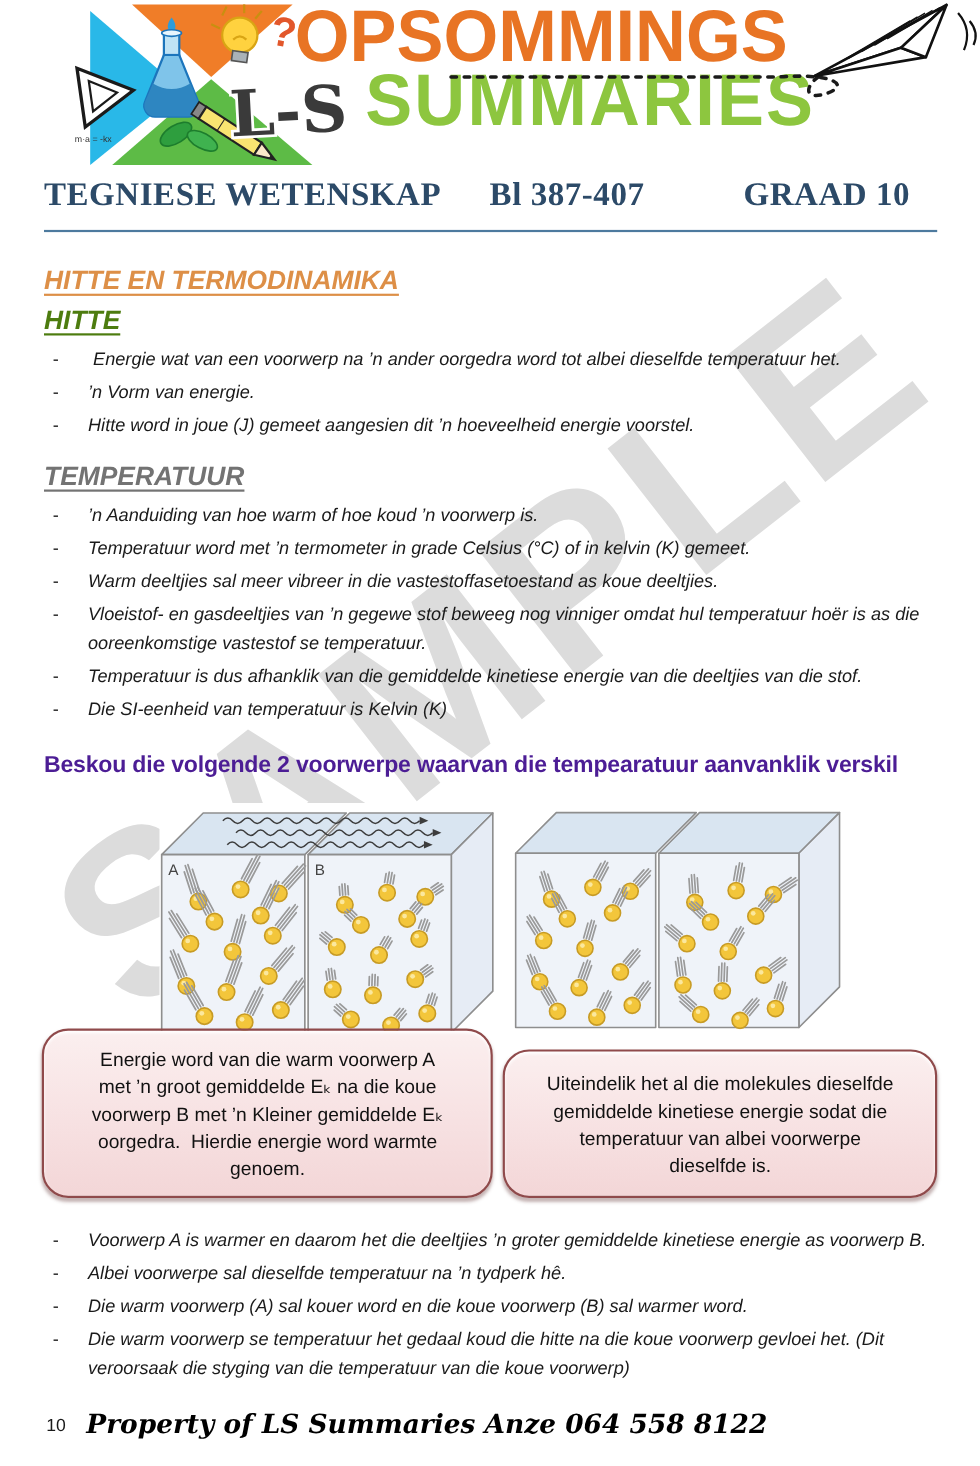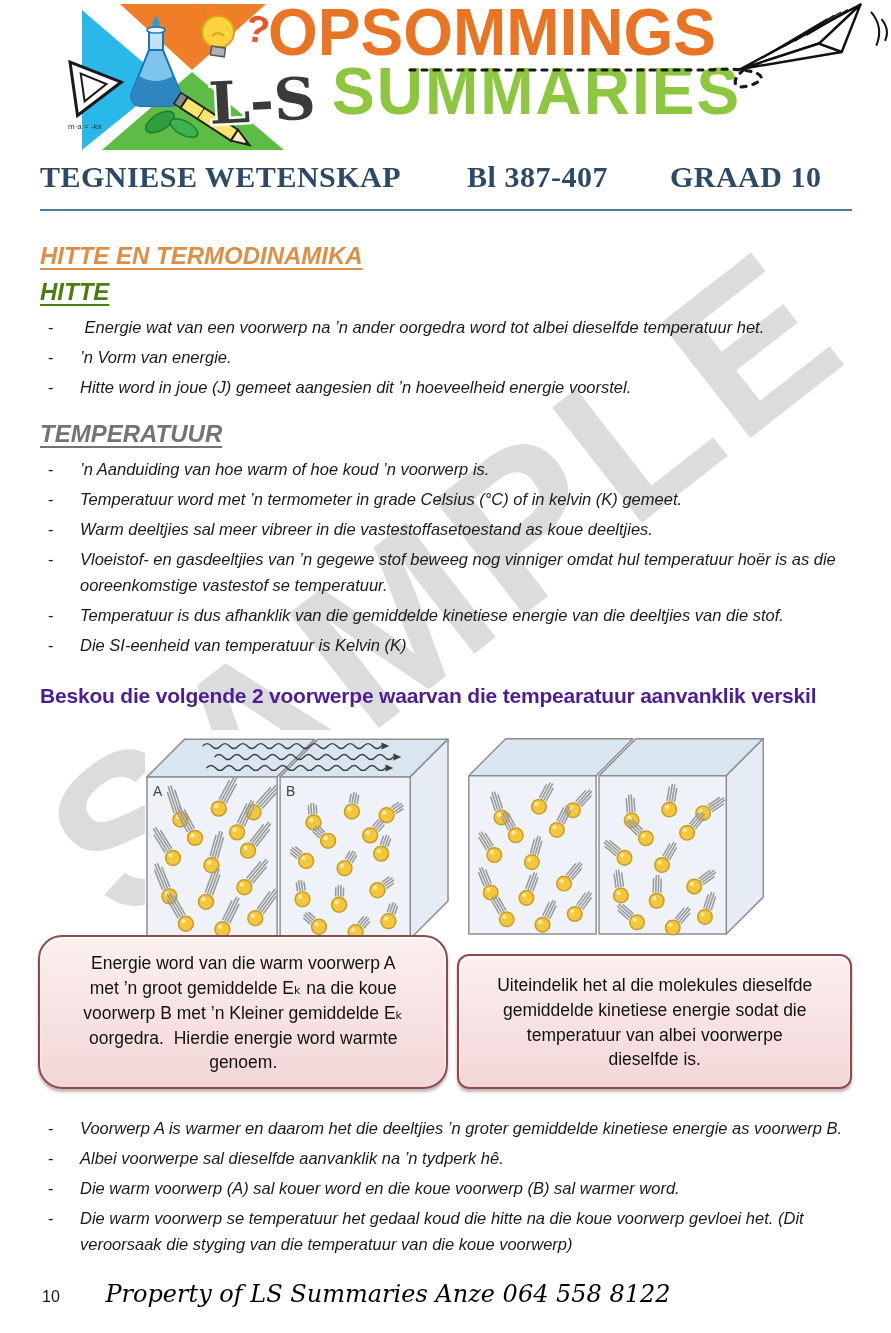--- a/index.html
+++ b/index.html
@@ -12,23 +12,23 @@
   
   .logo-row{position:absolute;left:0;top:0;width:891px;height:152px;z-index:1;}
   .logo-graphic{position:absolute;left:68px;top:2px;overflow:visible;}
   .wordmark{position:absolute;left:268px;top:2px;line-height:0.92;white-space:nowrap;}
   .wordmark .l1{font-size:64px;font-weight:800;color:#E87424;letter-spacing:0px;transform:scaleY(1.04);transform-origin:left top;}
   .wordmark .l2{font-size:64px;font-weight:800;color:#8DC63F;letter-spacing:2px;margin-left:64px;transform:scaleY(1.04);transform-origin:left top;}
   .flight-path{position:absolute;left:408px;top:48px;overflow:visible;}
   .plane{position:absolute;left:733px;top:2px;overflow:visible;transform:rotate(-4deg);}
   
   .title-row{position:absolute;left:40px;top:160px;width:812px;display:flex;align-items:baseline;z-index:1;
-    font-family:"Liberation Serif","DejaVu Serif",serif;font-weight:600;font-size:30px;color:#2C4A68;letter-spacing:0.5px;gap:22px;}
+    font-family:"Liberation Serif","DejaVu Serif",serif;font-weight:600;font-size:30px;color:#2C4A68;letter-spacing:0.5px;}
   .t-mid{margin-left:44px;}
-  .t-right{margin-left:40px;}
+  .t-right{margin-left:90px;}
   .title-rule{position:absolute;left:40px;top:209px;width:812px;height:2px;background:#4D7A9E;z-index:1;}
   
   .content{position:absolute;left:40px;top:236px;width:812px;z-index:1;}
   .sec-h{font-size:24px;font-weight:600;margin:0 0 8px 0;text-decoration:underline;text-underline-offset:4px;text-decoration-thickness:2px;font-style:italic;}
   .h-orange{color:#DD8F47;margin-top:6px;}
   .h-teal{color:#4d7c0f;}
   .h-green{color:#737373;margin-top:20px;}
   .bullets{margin:2px 0 0 0;}
   .bullet-row{display:flex;margin-bottom:4px;}
   .bullet-row .dash{flex:0 0 40px;padding-left:8px;box-sizing:border-box;font-size:16.5px;line-height:26px;}
@@ -37,26 +37,26 @@
   
   .diagram-row{display:flex;gap:10px;margin:22px 0 0 105px;width:632px;background:#fff;position:relative;}
   
   .callout-row{display:flex;gap:9px;align-items:flex-end;margin:-6px 0 0 -2px;position:relative;}
   .callout{box-sizing:border-box;border:2px solid #8F4A4B;border-radius:24px;
     background:linear-gradient(180deg,#FBEFEF 0%,#F7E1E2 55%,#F3D6D7 100%);
     box-shadow:0 3px 3px rgba(90,40,40,0.35), inset 0 2px 3px #ffffff;
     text-align:center;font-size:17.5px;line-height:1.42;color:#111;}
   .callout .cline{white-space:pre;}
   .callout-left{width:414px;padding:14px 14px 12px 14px;}
-  .callout-right{width:398px;margin-top:10px;padding:17px 12px 15px 12px;border-radius:12px;}
+  .callout-right{width:398px;margin-top:10px;padding:17px 12px 15px 12px;}
   .conclusion{margin-top:26px;}
   
   .page-num{position:absolute;left:42px;top:1288px;font-size:16px;z-index:1;}
   .property{position:absolute;left:0;top:1280px;width:776px;text-align:center;z-index:1;
-    font-family:"DejaVu Serif","Liberation Serif",serif;font-style:italic;font-weight:400;font-size:24px;color:#000;}
+    font-family:"DejaVu Serif","Liberation Serif",serif;font-style:italic;font-weight:700;font-size:24px;color:#000;}
 </style>
 </head>
 <body>
 
 <div class="page">
 
   <div class="watermark">SAMPLE</div>
 
   <div class="logo-row">
     <svg class="logo-graphic" width="222" height="150" viewBox="0 0 222 150">
@@ -561,21 +561,21 @@
         </div>
     </div>
 
     <div class="bullets conclusion">
         <div class="bullet-row">
           <span class="dash">-</span>
           <span class="btxt">Voorwerp A is warmer en daarom het die deeltjies ’n groter gemiddelde kinetiese energie as voorwerp B.</span>
         </div>
         <div class="bullet-row">
           <span class="dash">-</span>
-          <span class="btxt">Albei voorwerpe sal dieselfde aanvanklik na ’n tydperk hê.</span>
+          <span class="btxt">Albei voorwerpe sal dieselfde temperatuur na ’n tydperk hê.</span>
         </div>
         <div class="bullet-row">
           <span class="dash">-</span>
           <span class="btxt">Die warm voorwerp (A) sal kouer word en die koue voorwerp (B) sal warmer word.</span>
         </div>
         <div class="bullet-row">
           <span class="dash">-</span>
           <span class="btxt">Die warm voorwerp se temperatuur het gedaal koud die hitte na die koue voorwerp gevloei het. (Dit veroorsaak die styging van die temperatuur van die koue voorwerp)</span>
         </div>
       </div>

